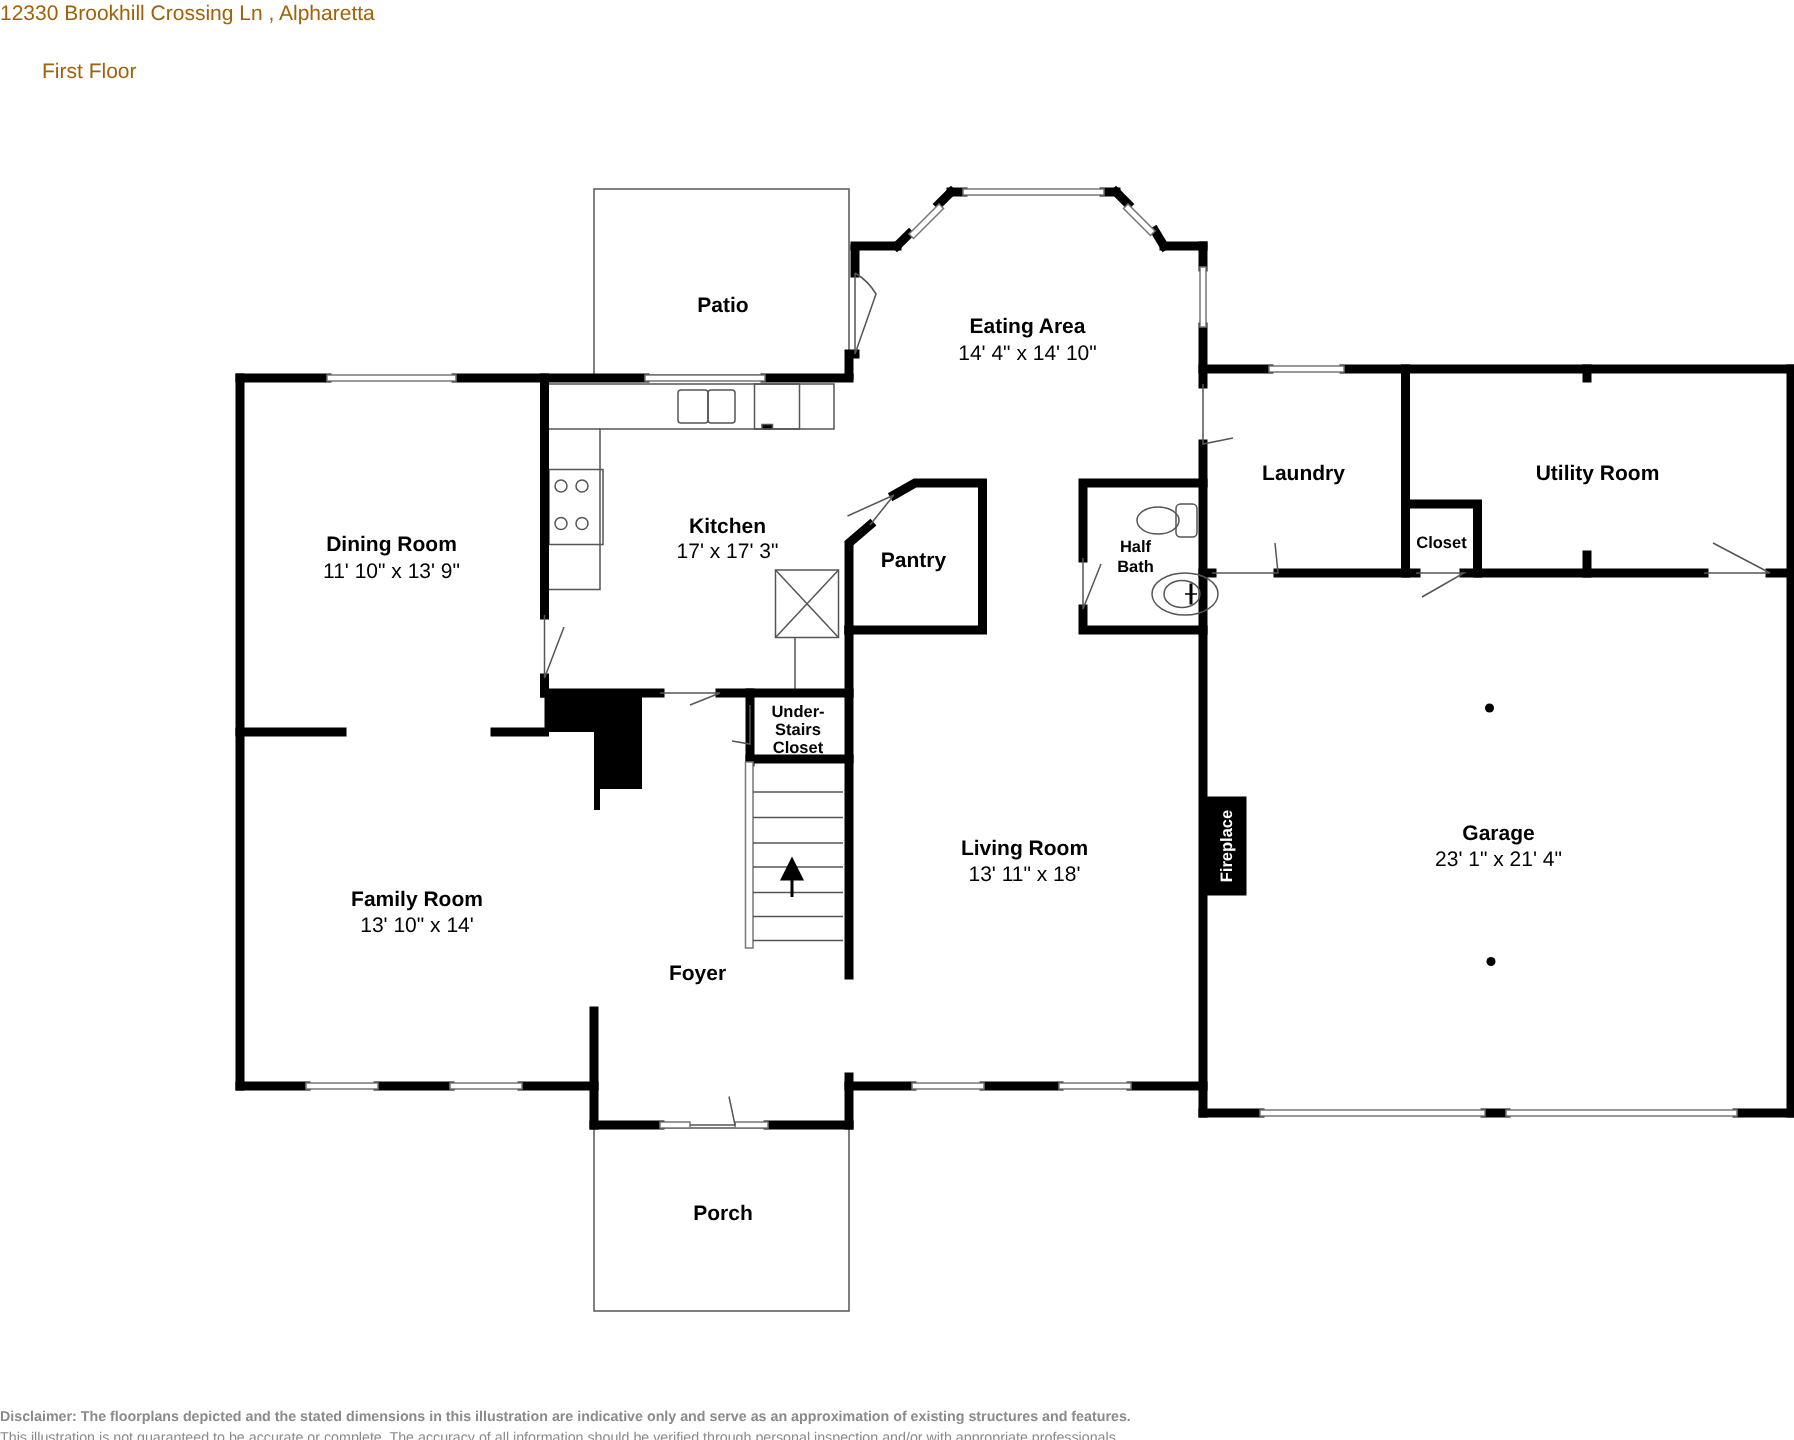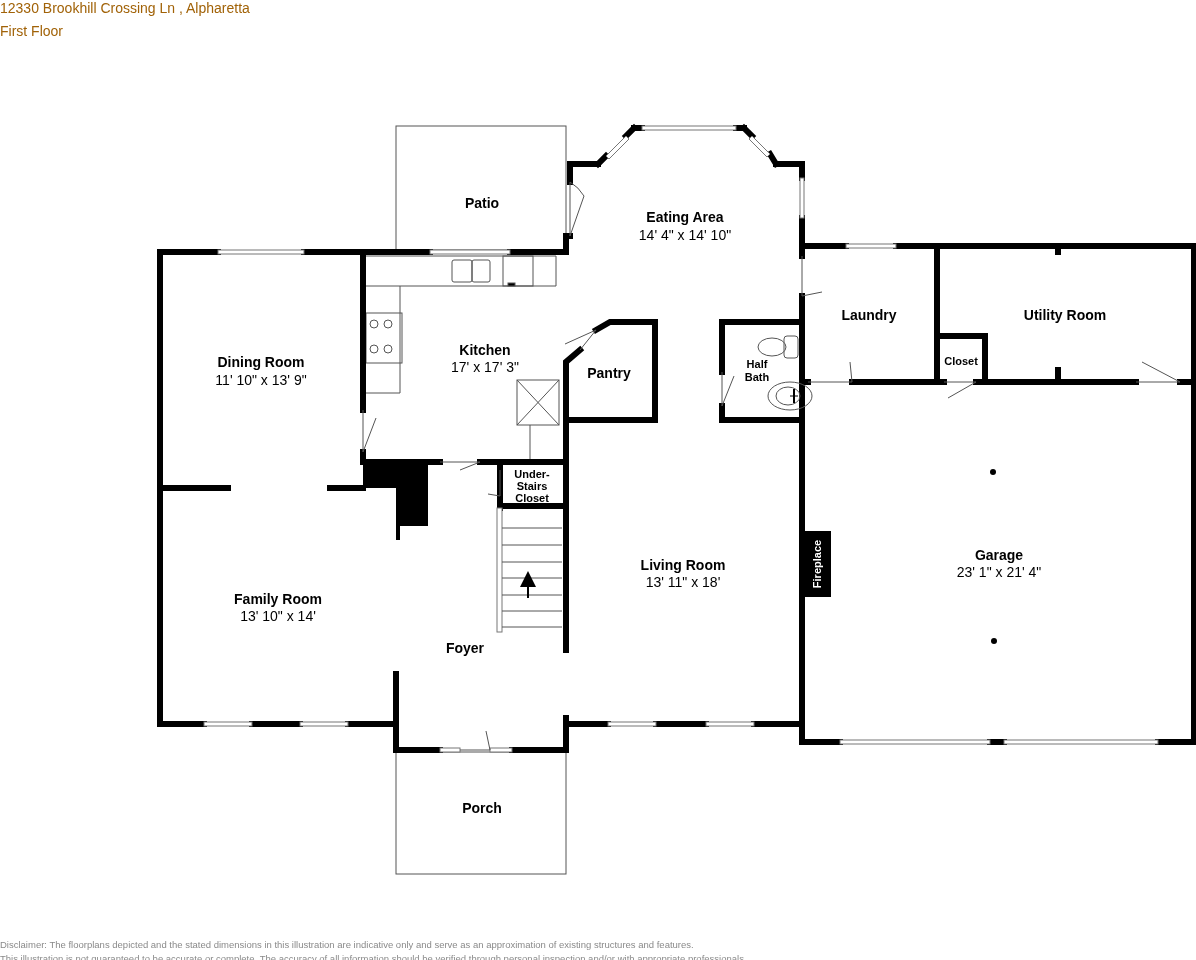--- a/index.html
+++ b/index.html
@@ -1,21 +1,21 @@
 <!DOCTYPE html>
 <html><head>
 <meta charset="utf-8">
 <style>
   html, body { margin: 0; padding: 0; background: #ffffff; }
   body { width: 1196px; height: 960px; position: relative; overflow: hidden; font-family: "Liberation Sans", sans-serif; color: #000; }
   .hdr { position: absolute; left: 0; font-size: 14px; color: #a16207; white-space: nowrap; }
   .hdr.title { top: 0px; }
-  .hdr.floor { top: 23px; }
+  .hdr.floor { top: 39px; margin-left: 28px; }
   .disclaimer { position: absolute; left: 0; font-size: 9.5px; color: #8a8a8a; white-space: nowrap; }
-  .disclaimer.l1 { top: 939px; }
+  .disclaimer.l1 { top: 939px; font-weight: bold; }
   .disclaimer.l2 { top: 953px; }
   svg.plan { position: absolute; left: 0; top: 0; }
   .lbl { font-family: "Liberation Sans", sans-serif; font-weight: bold; font-size: 14px; fill: #000; text-anchor: middle; }
   .dim { font-family: "Liberation Sans", sans-serif; font-size: 14px; fill: #000; text-anchor: middle; }
   .sm  { font-family: "Liberation Sans", sans-serif; font-weight: bold; font-size: 11px; fill: #000; text-anchor: middle; }
   .fp  { font-family: "Liberation Sans", sans-serif; font-weight: bold; font-size: 11px; fill: #fff; text-anchor: middle; }
 </style>
 </head>
 <body>
 

